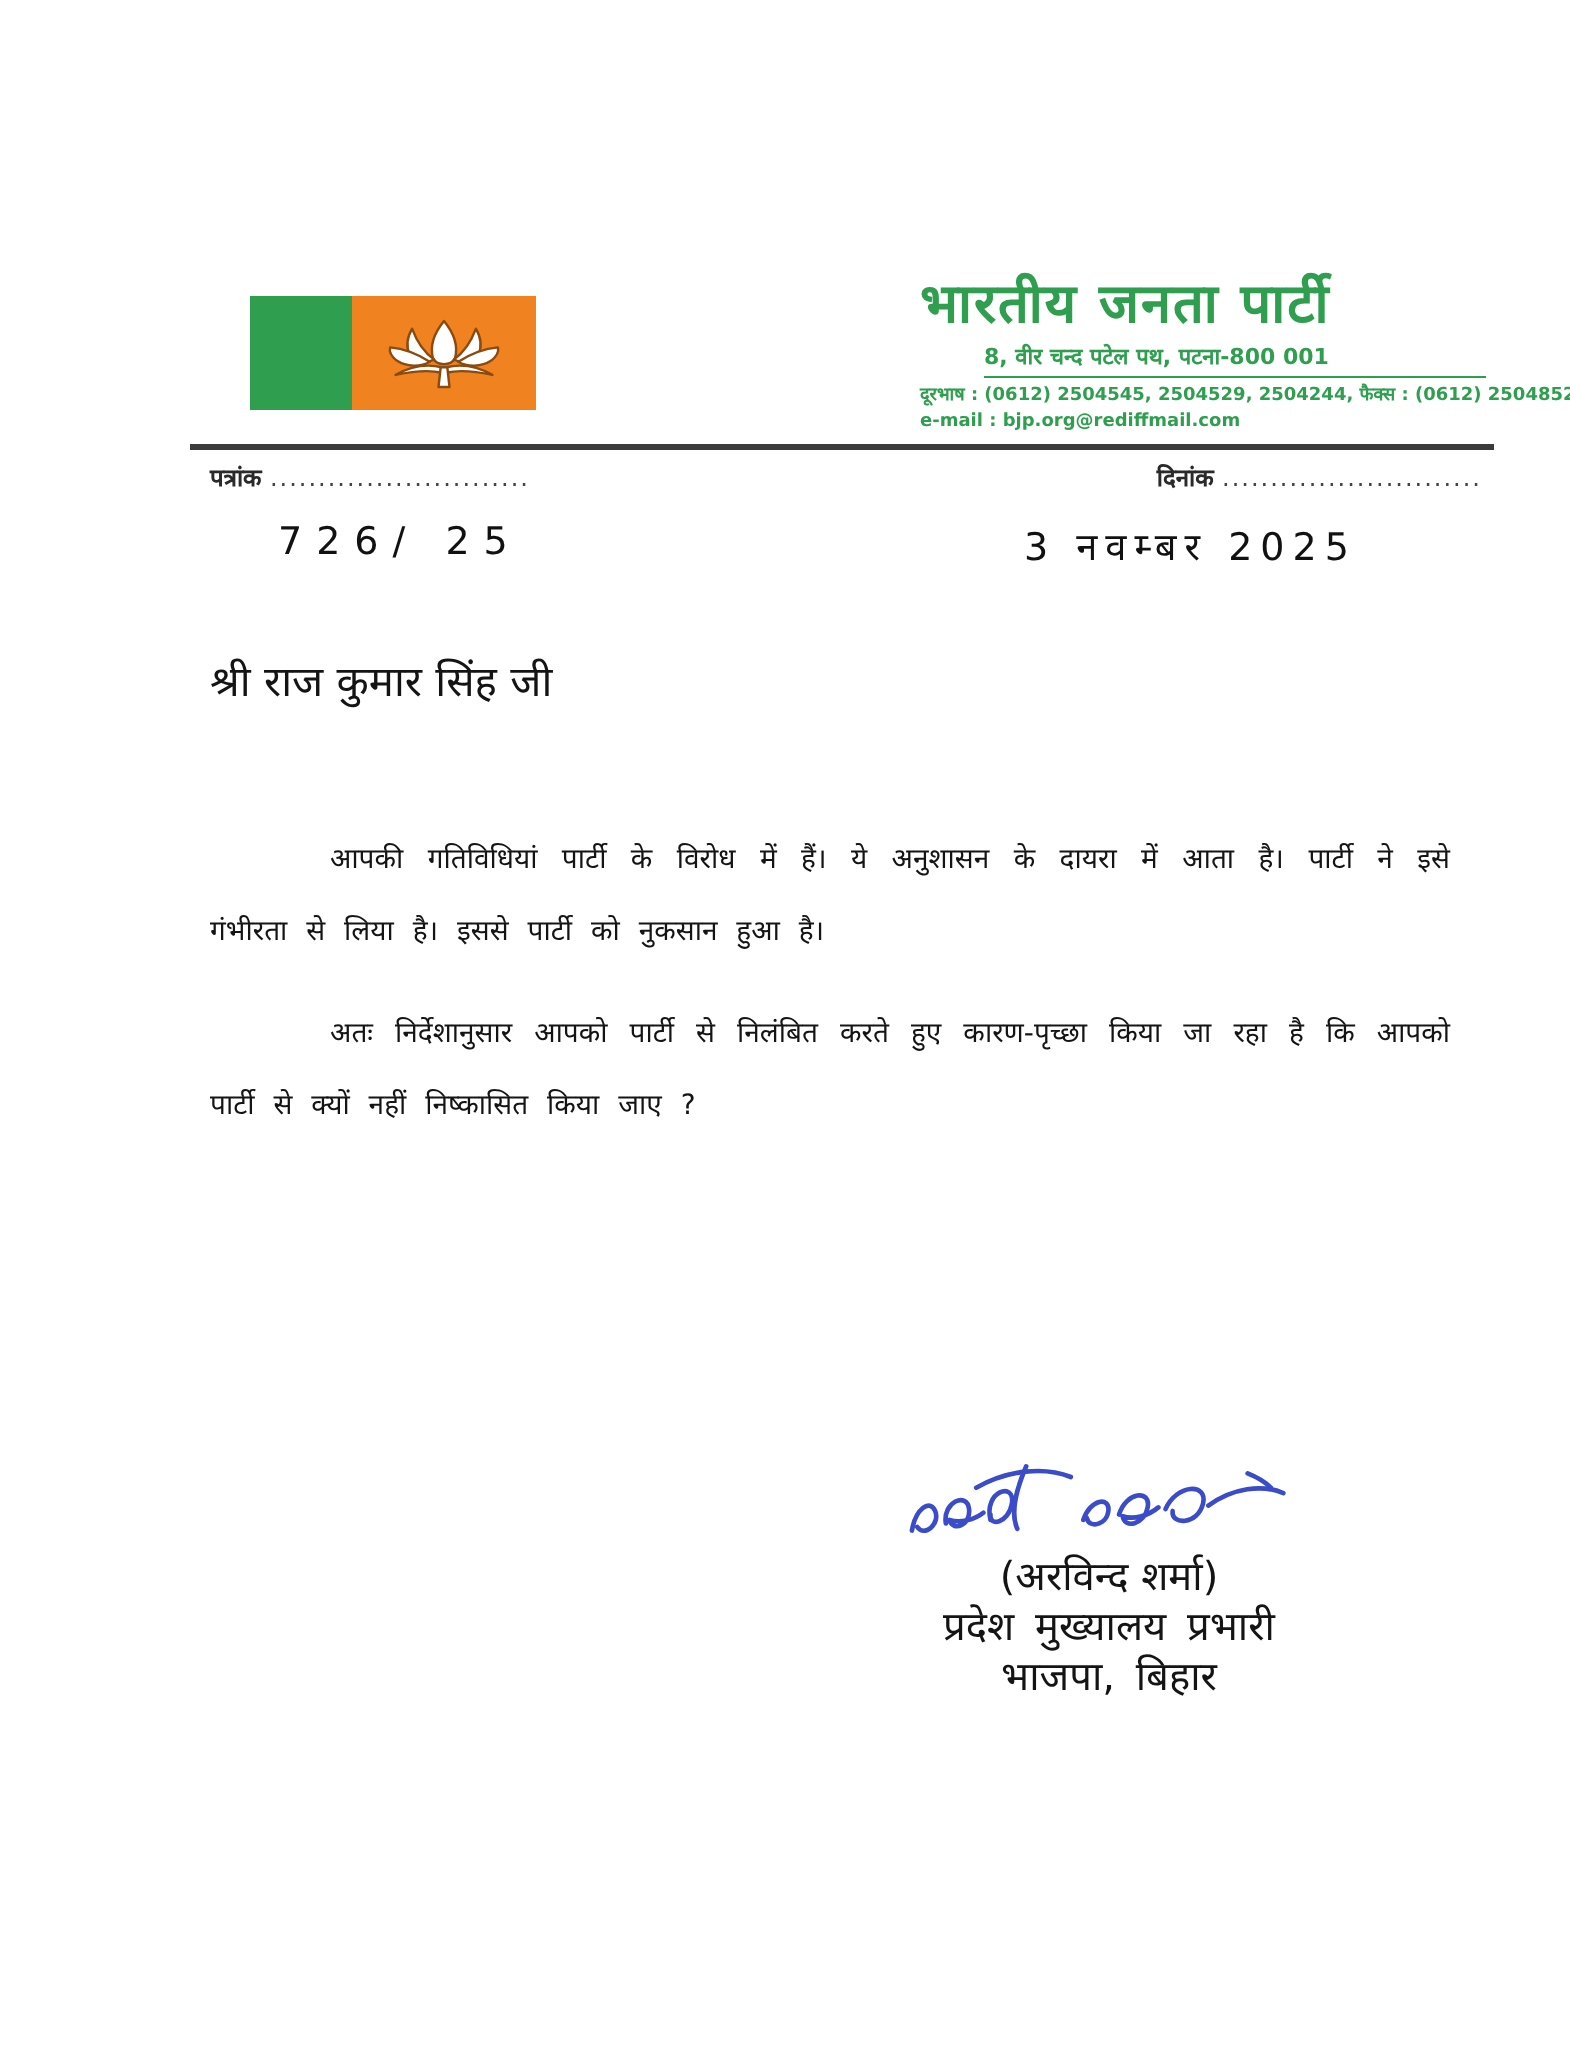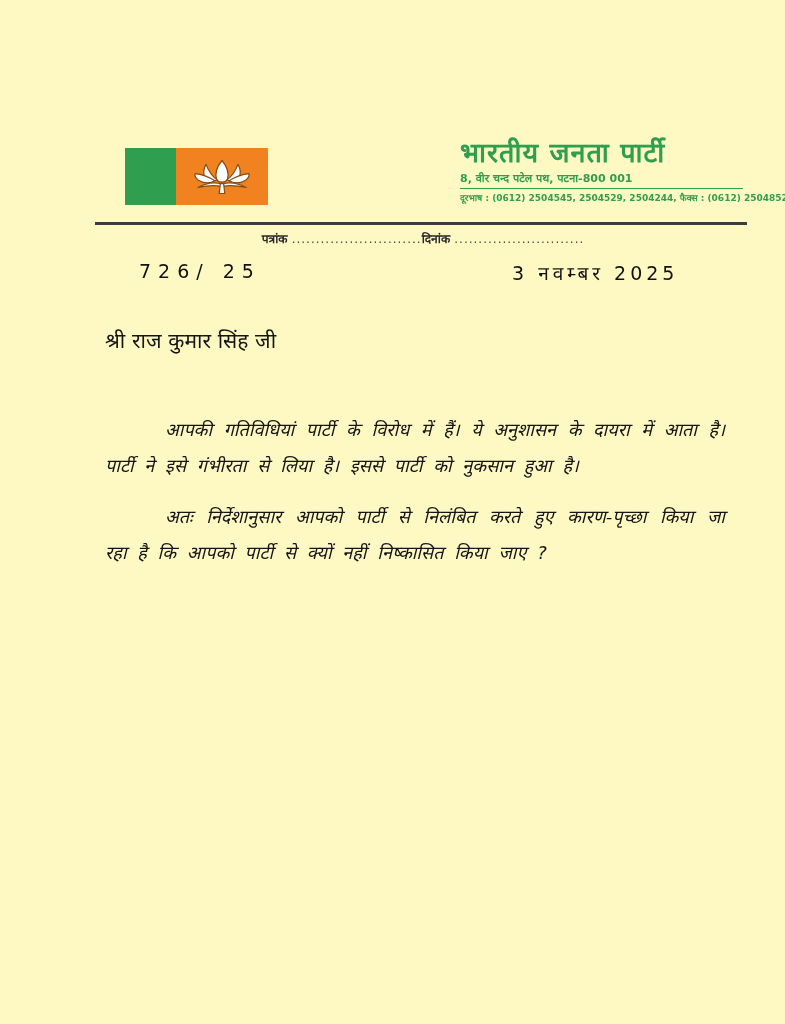--- a/index.html
+++ b/index.html
@@ -8,21 +8,21 @@
     --signature-blue:#3a4cc8;
     --rule-dark:#3c3c3c;
     --ink:#1c1c1c;
   }
   *{margin:0;padding:0;box-sizing:border-box;}
   html,body{background:#e9e9e9;}
   body{font-family:"DejaVu Sans","Liberation Sans",sans-serif;}
   .page{
     position:relative;
     width:785px;height:1024px;
-    background:#fef9c3;
+    background:#ffffff;
     margin:0 auto;
     overflow:hidden;
     color:var(--ink);
   }
 
   
   .flag{
     position:absolute;left:125px;top:148px;
     width:143px;height:57px;display:flex;
   }
@@ -42,35 +42,36 @@
     white-space:nowrap;line-height:1.1;
   }
   .region{
     font-size:14px;font-weight:bold;margin-top:1px;
     padding-bottom:2px;border-bottom:1.5px solid var(--green);
   }
   .address{
     font-size:11px;font-weight:bold;
     padding:2px 0 3px 0;border-bottom:1.5px solid var(--green);
     white-space:nowrap;
+    margin-left:32px;
   }
   .contact-line{
     font-size:9px;font-weight:bold;margin-top:3px;
     line-height:1.45;white-space:nowrap;
   }
   .email-line{font-size:9px;font-weight:bold;line-height:1.45;}
 
   .main-rule{
     position:absolute;left:95px;top:222px;width:652px;
     border-top:3px solid var(--rule-dark);
   }
 
   .refdate-row{
     position:absolute;left:105px;top:230px;width:636px;
-    display:flex;justify-content:center;
+    display:flex;justify-content:space-between;
     font-size:12px;font-weight:bold;color:#2a2a2a;
   }
   .refdate-item .dots{font-weight:normal;letter-spacing:1px;color:#444;}
 
   
   .ref-number{
     position:absolute;left:115px;top:260px;
     font-size:19px;letter-spacing:7px;color:#111;margin-left:24px;
   }
   .letter-date{
@@ -80,23 +81,22 @@
 
   
   .addressee{
     position:absolute;left:105px;top:324px;
     font-size:21px;line-height:34px;color:#141414;
   }
 
   
   .letter-body{
     position:absolute;left:105px;top:412px;width:620px;
-    font-size:18px;line-height:36px;color:#141414;
+    font-size:14px;line-height:36px;color:#141414;
     text-align:justify;
-    font-style:italic;
   }
   .letter-body p{text-indent:60px;margin-bottom:15px;word-spacing:5px;}
 
   
   .sig-block{
     position:absolute;left:417px;top:726px;width:275px;
     text-align:center;color:#141414;
   }
   .sig-image{width:225px;height:50px;margin-left:22px;display:block;}
   .sig-name{font-size:20px;line-height:25px;}
@@ -123,20 +123,21 @@
           <path d="M57 48 L55 66 L65 66 L63 48 Z"></path>
         </g>
       </svg>
     </div>
   </div>
 
   <div class="header-right">
     <div class="party-name">भारतीय जनता पार्टी</div>
     <div class="address">8, वीर चन्द पटेल पथ, पटना-800 001</div>
     <div class="contact-line">दूरभाष : (0612) 2504545, 2504529, 2504244, फैक्स : (0612) 2504852</div>
+    <div class="email-line">e-mail : bjp.org@rediffmail.com</div>
   </div>
 
   <div class="main-rule"></div>
 
   <div class="refdate-row">
     <div class="refdate-item">
       <span>पत्रांक</span>
       <span class="dots">...........................</span>
     </div>
     <div class="refdate-item">
@@ -150,14 +151,33 @@
 
   <div class="addressee">
     <div>श्री राज कुमार सिंह जी</div>
   </div>
 
   <div class="letter-body">
     <p>आपकी गतिविधियां पार्टी के विरोध में हैं। ये अनुशासन के दायरा में आता है। पार्टी ने इसे गंभीरता से लिया है। इससे पार्टी को नुकसान हुआ है।</p>
     <p>अतः निर्देशानुसार आपको पार्टी से निलंबित करते हुए कारण-पृच्छा किया जा रहा है कि आपको पार्टी से क्यों नहीं निष्कासित किया जाए ?</p>
   </div>
 
+  <div class="sig-block">
+    <svg class="sig-image" viewBox="0 0 230 56" xmlns="http://www.w3.org/2000/svg">
+      <g fill="none" stroke="var(--signature-blue)" stroke-width="2.6" stroke-linecap="round" stroke-linejoin="round">
+        <path d="M8 44 C10 32 18 26 21 33 C24 40 15 48 11 42"></path>
+        <path d="M27 40 C25 28 39 22 40 32 C41 41 31 45 29 38 C35 40 43 38 48 34"></path>
+        <path d="M52 38 C48 22 66 16 64 29 C62 40 51 42 52 35"></path>
+        <path d="M72 8 C66 22 63 34 67 43"></path>
+        <path d="M44 20 C62 10 82 8 97 14"></path>
+        <path d="M104 38 C108 26 119 25 118 33 C117 41 107 43 106 37"></path>
+        <path d="M124 35 C128 22 142 21 140 31 C138 41 127 43 126 36 C132 38 140 36 146 31"></path>
+        <path d="M150 32 C156 18 174 17 171 29 C168 41 153 41 154 33"></path>
+        <path d="M174 30 C188 20 204 18 216 23"></path>
+        <path d="M196 12 C201 14 206 17 209 20"></path>
+      </g>
+    </svg>
+    <div class="sig-name">(अरविन्द शर्मा)</div>
+    <div class="sig-designation">प्रदेश मुख्यालय प्रभारी</div>
+    <div class="sig-org">भाजपा, बिहार</div>
+  </div>
 
 </div>
 
 </body></html>

